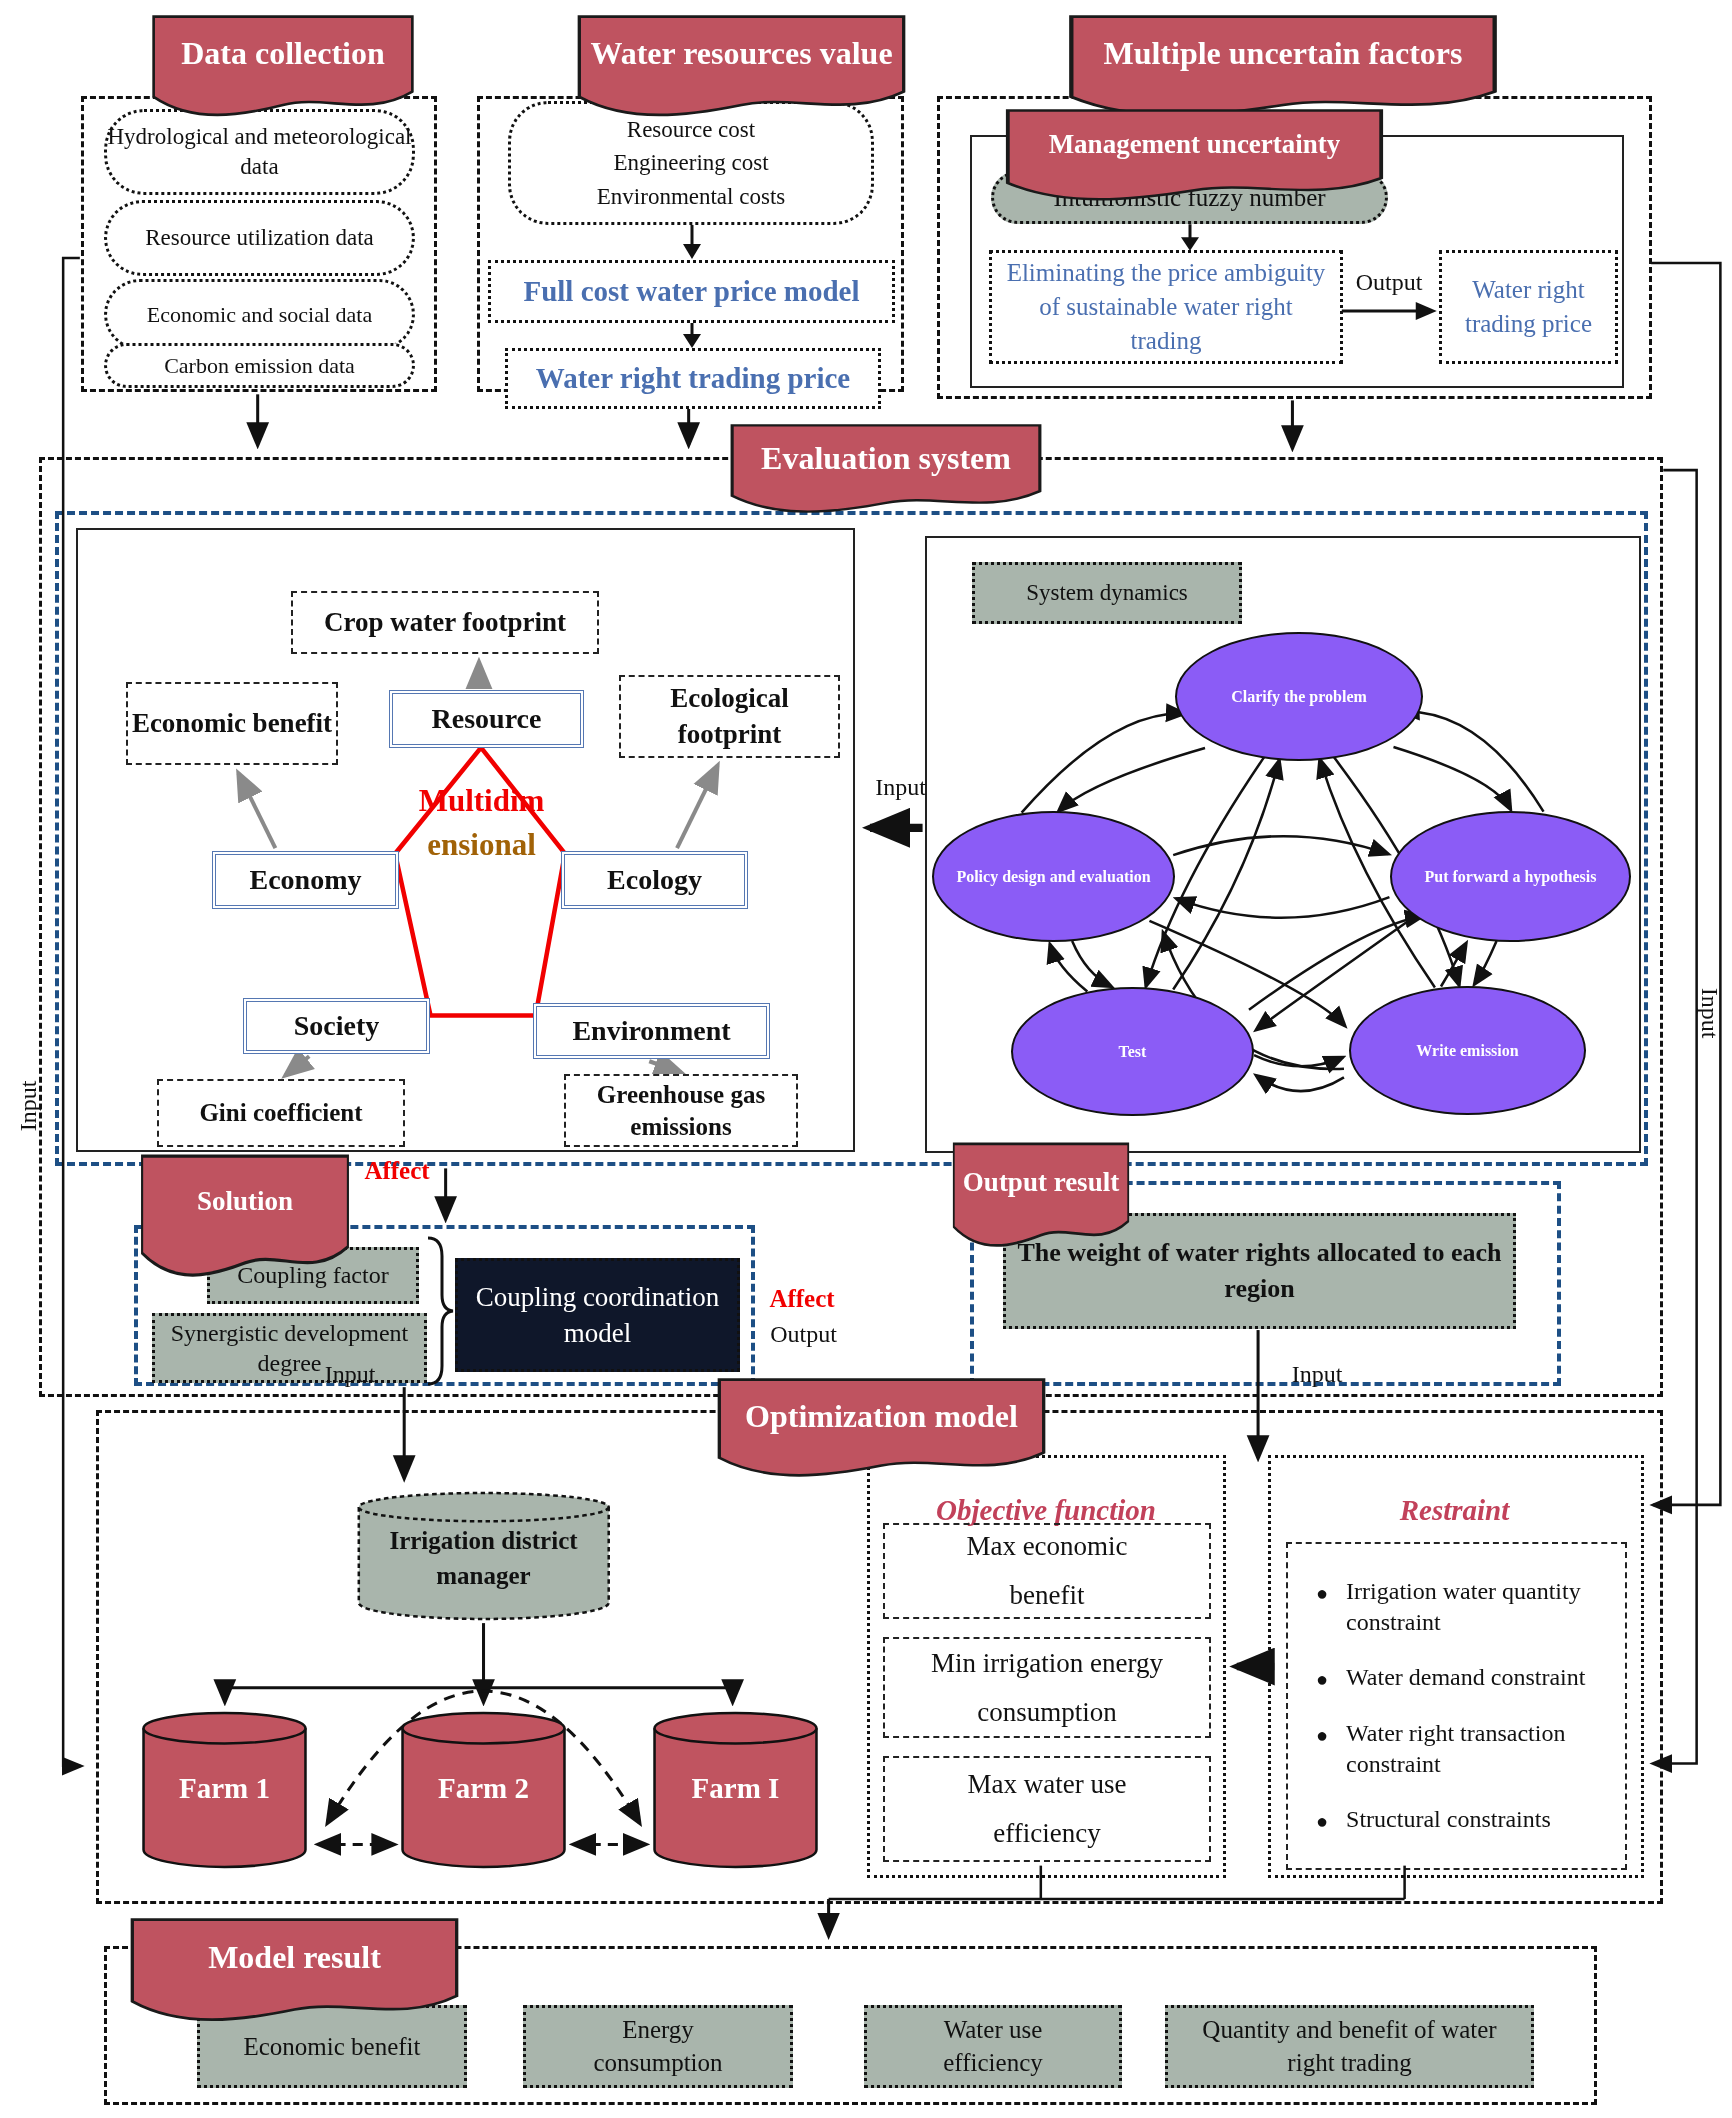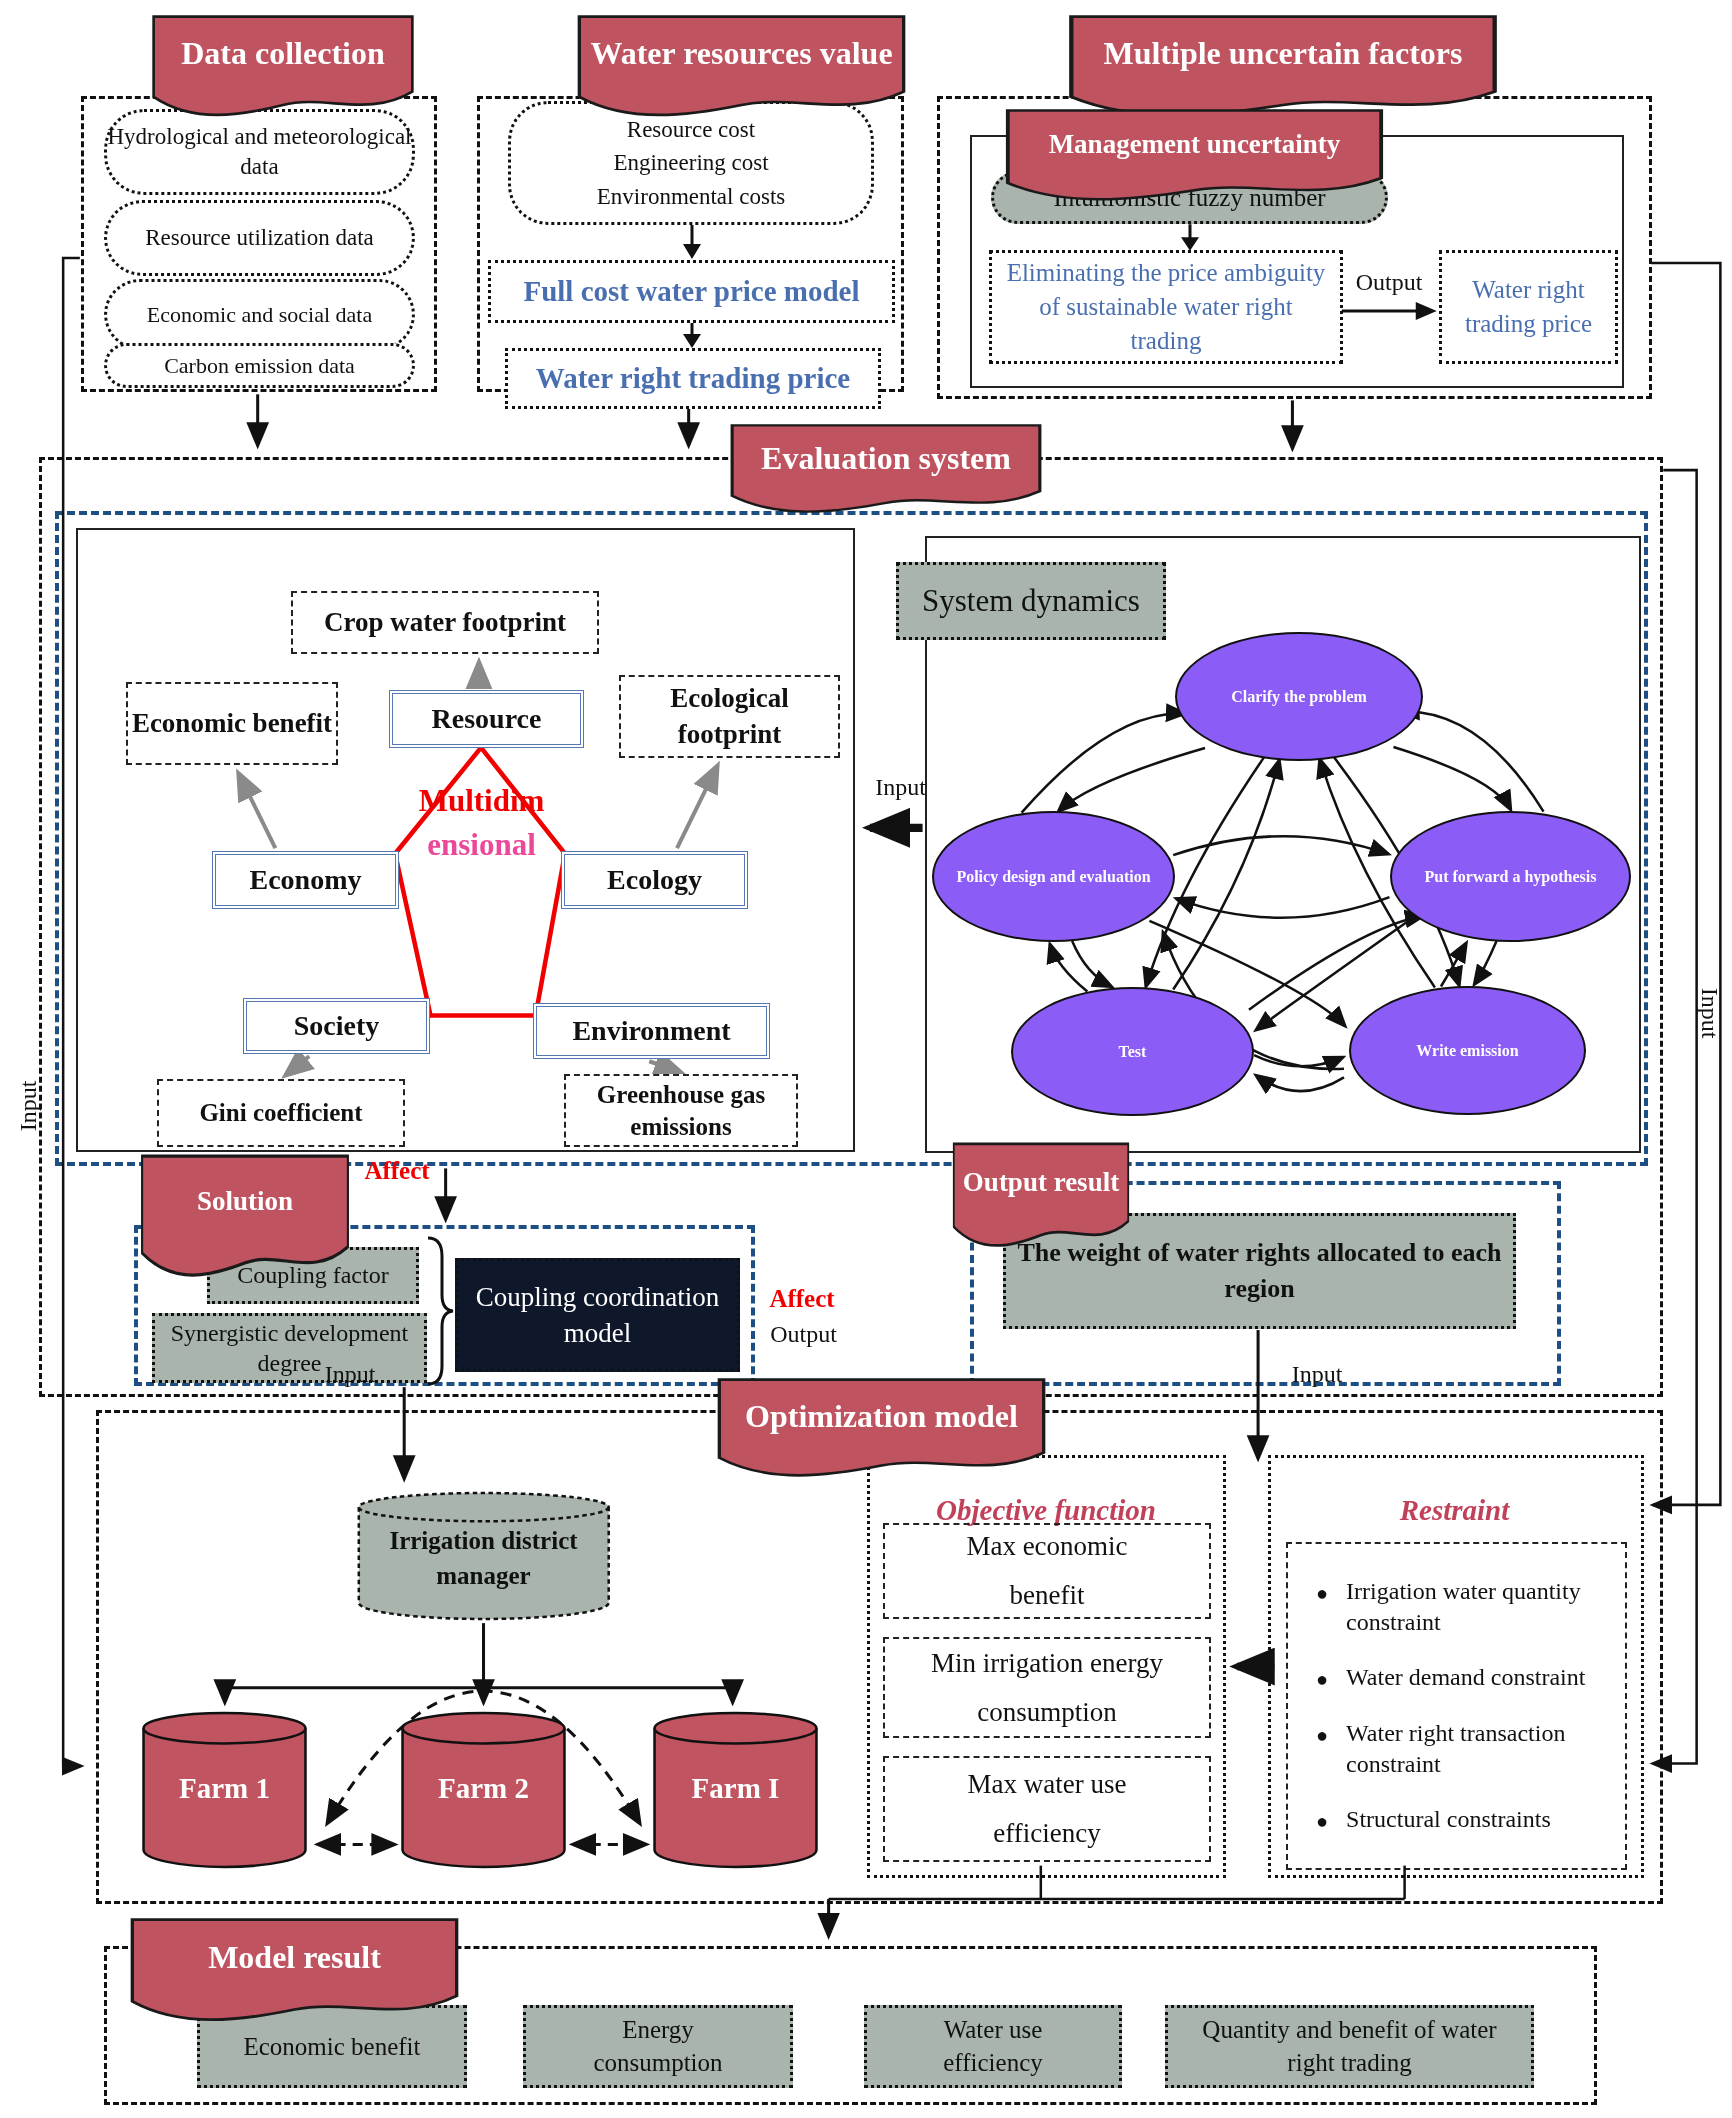--- a/index.html
+++ b/index.html
@@ -241,21 +241,21 @@
   <div class="abs dotbox ctr z4 bluetext" style="left:1439px;top:250px;width:179px;height:114px;font-size:25px;line-height:1.35;">
     <span>Water right trading price</span>
     </div>
 
   <svg class="abs z4" style="left:384px;top:740px;" width="187" height="283" viewBox="0 0 370 560">
     <polygon points="192,15 358,225 300,545 92,545 22,225" fill="#fff" stroke="#f10000" stroke-width="9"></polygon>
   </svg>
   <div class="abs ctr z5" style="left:402px;top:781px;width:159px;height:40px;color:#f10000;font-weight:bold;font-size:31px;">
     <span>Multidim</span>
     </div>
-  <div class="abs ctr z5" style="left:402px;top:825px;width:159px;height:40px;color:#ec4899;font-weight:bold;font-size:31px;">
+  <div class="abs ctr z5" style="left:402px;top:825px;width:159px;height:40px;color:#a16207;font-weight:bold;font-size:31px;">
     <span>ensional</span>
     </div>
 
   <div class="abs dashdot ctr z5 boldtxt" style="left:291px;top:591px;width:308px;height:63px;font-size:27px;">
     <span>Crop water footprint</span>
     </div>
   <div class="abs bluebord ctr z5" style="left:389px;top:690px;width:195px;height:58px;font-size:28px;">
     <span>Resource</span>
     </div>
   <div class="abs dashdot ctr z5 boldtxt" style="left:126px;top:682px;width:212px;height:83px;font-size:27px;line-height:1.3;">
@@ -280,21 +280,21 @@
     <span>Gini coefficient</span>
     </div>
   <div class="abs dashdot ctr z5 boldtxt" style="left:564px;top:1074px;width:234px;height:73px;font-size:25px;line-height:1.25;">
     <span>Greenhouse gas emissions</span>
     </div>
 
   <div class="abs ctr z5" style="left:855px;top:772px;width:91px;height:30px;font-size:24px;">
     <span>Input</span>
     </div>
 
-  <div class="abs dotbox ctr z5 grayfill" style="left:896px;top:562px;width:270px;height:78px;font-size:31px;">
+  <div class="abs dotbox ctr z5 grayfill" style="left:972px;top:562px;width:270px;height:62px;font-size:23px;">
     <span>System dynamics</span>
     </div>
   <div class="abs ctr ellipse" style="left:1175px;top:632px;width:248px;height:129px;">
     <span>Clarify the problem</span>
     </div>
   <div class="abs ctr ellipse" style="left:932px;top:811px;width:243px;height:131px;">
     <span>Policy design and evaluation</span>
     </div>
   <div class="abs ctr ellipse" style="left:1390px;top:811px;width:241px;height:131px;">
     <span>Put forward a hypothesis</span>

